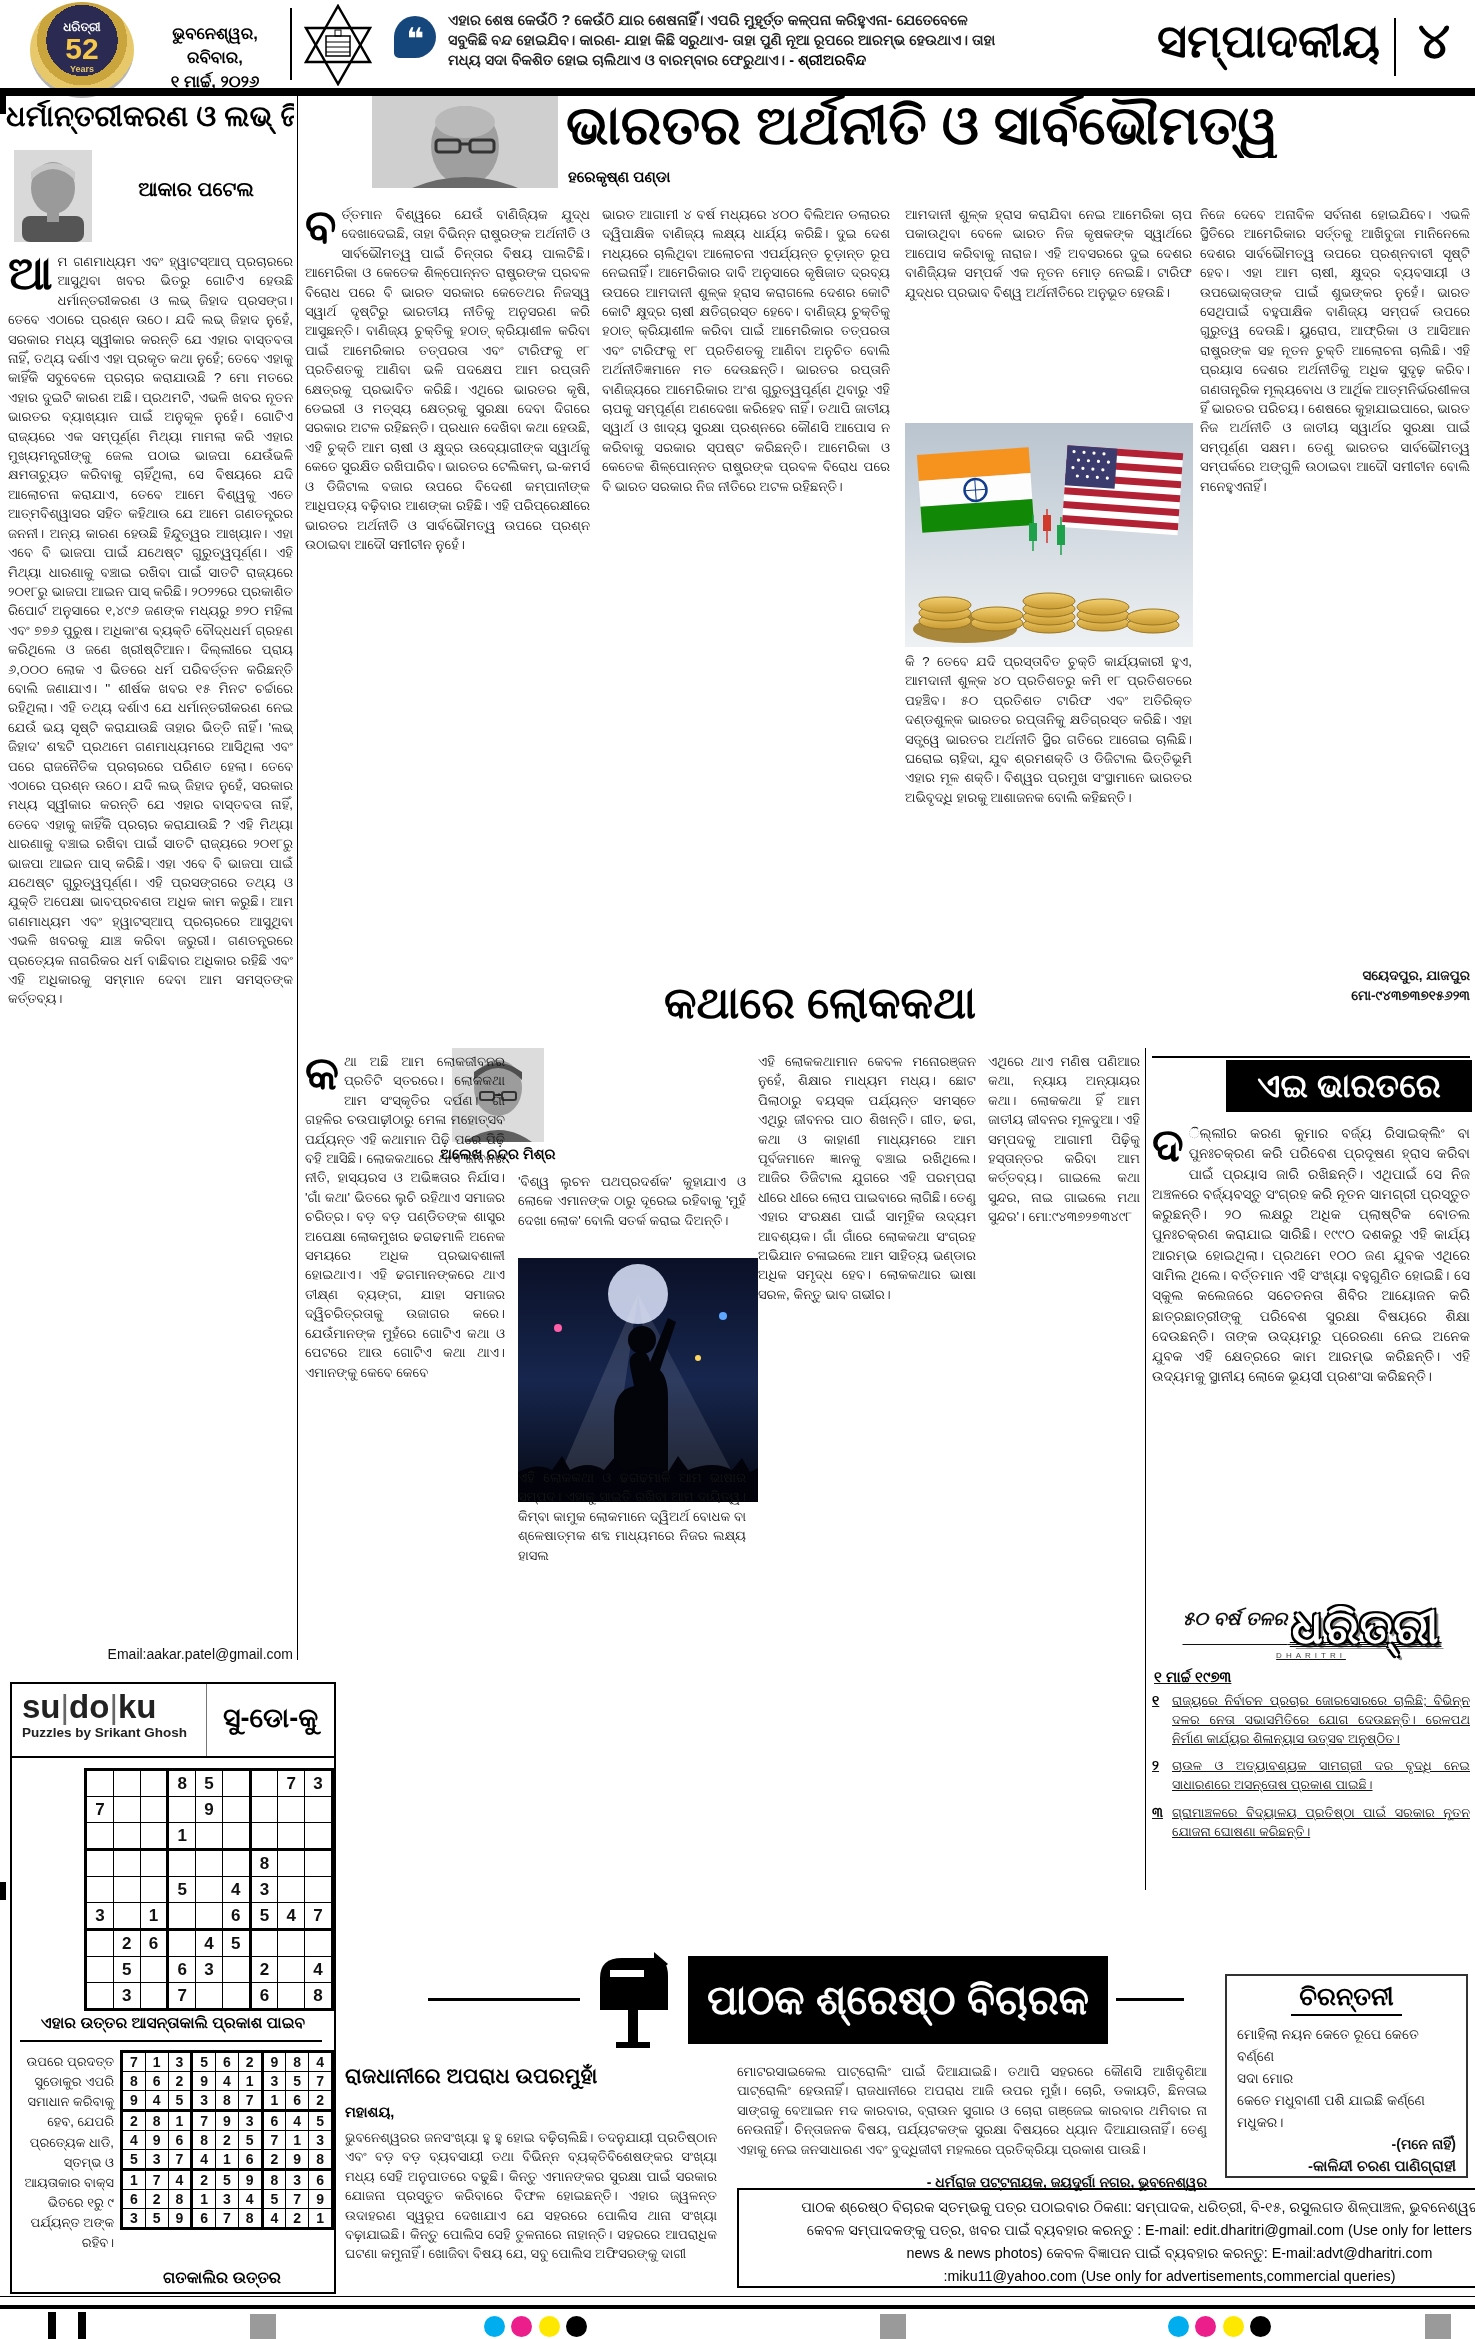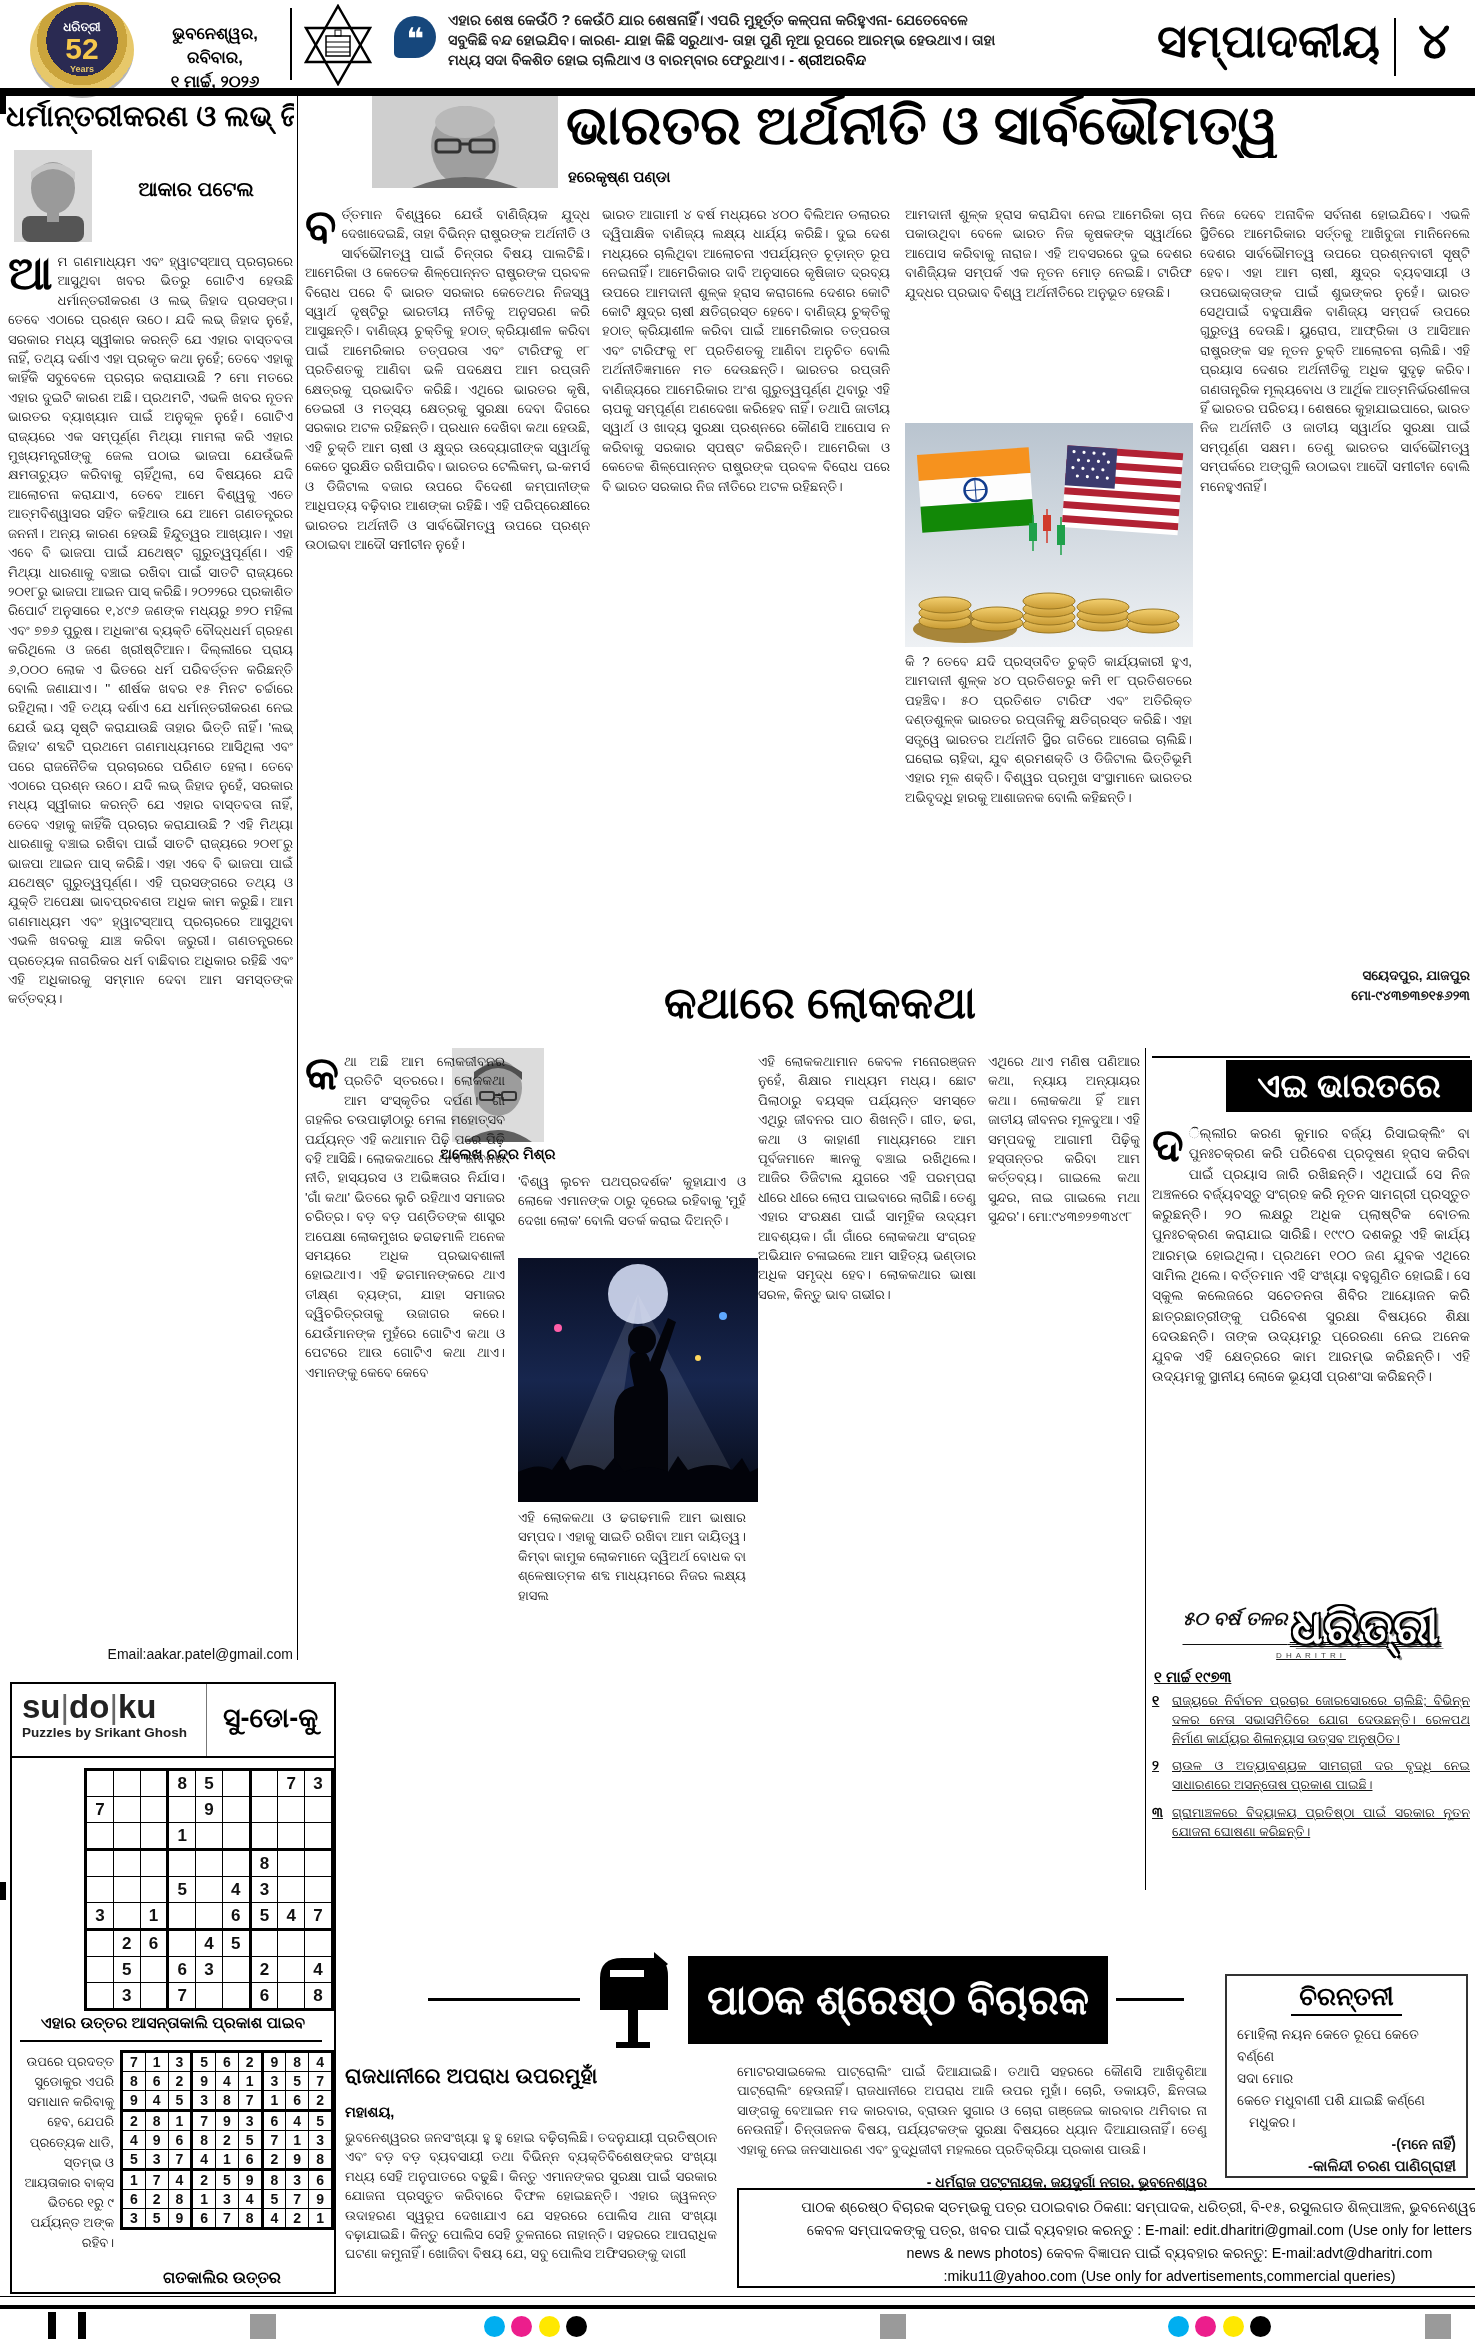--- a/index.html
+++ b/index.html
@@ -216,21 +216,21 @@
     <circle cx="40" cy="70" r="4" fill="#ff5ea8"></circle>
       <circle cx="205" cy="58" r="4" fill="#5ea8ff"></circle>
       <circle cx="180" cy="100" r="3" fill="#ffd75e"></circle>
 
     <path d="M96,244 L96,160 Q96,132 116,128 L112,108 Q110,96 120,94 Q130,92 132,104 L150,60 L158,64 L142,112 Q150,120 150,140 L150,244 Z" fill="#03040a"></path>
     <circle cx="124" cy="82" r="14" fill="#03040a"></circle>
 
     <path d="M0,244 L0,214 Q20,204 34,212 L44,198 L52,212 Q70,202 86,212 L96,200 L106,214 Q130,204 150,214 L160,198 L170,212 Q196,202 214,212 L224,200 L232,214 L240,210 L240,244 Z" fill="#02030a"></path>
   </svg>
 
-  <div class="abs col" style="left:518px;top:1508px;width:228px;height:382px;">ଏହି ଲୋକକଥା ଓ ଢଗଢମାଳି ଆମ ଭାଷାର ସମ୍ପଦ। ଏହାକୁ ସାଇତି ରଖିବା ଆମ ଦାୟିତ୍ୱ। କିମ୍ବା କାମୁକ ଲୋକମାନେ ଦ୍ୱିଅର୍ଥ ବୋଧକ ବା ଶ୍ଳେଷାତ୍ମକ ଶବ୍ଦ ମାଧ୍ୟମରେ ନିଜର ଲକ୍ଷ୍ୟ ହାସଲ</div>
+  <div class="abs col" style="left:518px;top:1468px;width:228px;height:382px;">ଏହି ଲୋକକଥା ଓ ଢଗଢମାଳି ଆମ ଭାଷାର ସମ୍ପଦ। ଏହାକୁ ସାଇତି ରଖିବା ଆମ ଦାୟିତ୍ୱ। କିମ୍ବା କାମୁକ ଲୋକମାନେ ଦ୍ୱିଅର୍ଥ ବୋଧକ ବା ଶ୍ଳେଷାତ୍ମକ ଶବ୍ଦ ମାଧ୍ୟମରେ ନିଜର ଲକ୍ଷ୍ୟ ହାସଲ</div>
   <div class="abs col" style="left:758px;top:1052px;width:218px;height:838px;">ଏହି ଲୋକକଥାମାନ କେବଳ ମନୋରଞ୍ଜନ ନୁହେଁ, ଶିକ୍ଷାର ମାଧ୍ୟମ ମଧ୍ୟ। ଛୋଟ ପିଲାଠାରୁ ବୟସ୍କ ପର୍ଯ୍ୟନ୍ତ ସମସ୍ତେ ଏଥିରୁ ଜୀବନର ପାଠ ଶିଖନ୍ତି। ଗୀତ, ଢଗ, କଥା ଓ କାହାଣୀ ମାଧ୍ୟମରେ ଆମ ପୂର୍ବଜମାନେ ଜ୍ଞାନକୁ ବଞ୍ଚାଇ ରଖିଥିଲେ। ଆଜିର ଡିଜିଟାଲ ଯୁଗରେ ଏହି ପରମ୍ପରା ଧୀରେ ଧୀରେ ଲୋପ ପାଇବାରେ ଲାଗିଛି। ତେଣୁ ଏହାର ସଂରକ୍ଷଣ ପାଇଁ ସାମୂହିକ ଉଦ୍ୟମ ଆବଶ୍ୟକ। ଗାଁ ଗାଁରେ ଲୋକକଥା ସଂଗ୍ରହ ଅଭିଯାନ ଚଳାଇଲେ ଆମ ସାହିତ୍ୟ ଭଣ୍ଡାର ଅଧିକ ସମୃଦ୍ଧ ହେବ। ଲୋକକଥାର ଭାଷା ସରଳ, କିନ୍ତୁ ଭାବ ଗଭୀର।</div>
   <div class="abs col" style="left:988px;top:1052px;width:152px;height:838px;">ଏଥିରେ ଥାଏ ମଣିଷ ପଣିଆର କଥା, ନ୍ୟାୟ ଅନ୍ୟାୟର କଥା। ଲୋକକଥା ହିଁ ଆମ ଜାତୀୟ ଜୀବନର ମୂଳଦୁଆ। ଏହି ସମ୍ପଦକୁ ଆଗାମୀ ପିଢ଼ିକୁ ହସ୍ତାନ୍ତର କରିବା ଆମ କର୍ତ୍ତବ୍ୟ। ଗାଇଲେ କଥା ସୁନ୍ଦର, ନାଇ ଗାଇଲେ ମଥା ସୁନ୍ଦର'। ମୋ:୯୪୩୭୨୭୩୪୯୮</div>
   <div class="abs rule" style="left:1145px;top:1048px;width:1px;height:842px;"></div>
 
   <div class="abs rule" style="left:1152px;top:1056px;width:318px;height:2px;"></div>
   <div class="abs" style="left:1226px;top:1060px;width:246px;height:52px;background:#000;color:#fff;text-align:center;font-size:33px;font-weight:bold;line-height:52px;overflow:hidden;">
     <span>ଏଇ ଭାରତରେ</span>
   </div>
   <div class="abs col" style="left:1152px;top:1124px;width:318px;height:468px;font-size:13.8px;">
     <span class="dropcap">ଦ</span><span>ିଲ୍ଲୀର କରଣ କୁମାର ବର୍ଜ୍ୟ ରିସାଇକ୍ଲିଂ ବା ପୁନଃଚକ୍ରଣ କରି ପରିବେଶ ପ୍ରଦୂଷଣ ହ୍ରାସ କରିବା ପାଇଁ ପ୍ରୟାସ ଜାରି ରଖିଛନ୍ତି। ଏଥିପାଇଁ ସେ ନିଜ ଅଞ୍ଚଳରେ ବର୍ଜ୍ୟବସ୍ତୁ ସଂଗ୍ରହ କରି ନୂତନ ସାମଗ୍ରୀ ପ୍ରସ୍ତୁତ କରୁଛନ୍ତି। ୨୦ ଲକ୍ଷରୁ ଅଧିକ ପ୍ଲାଷ୍ଟିକ ବୋତଲ ପୁନଃଚକ୍ରଣ କରାଯାଇ ସାରିଛି। ୧୯୯୦ ଦଶକରୁ ଏହି କାର୍ଯ୍ୟ ଆରମ୍ଭ ହୋଇଥିଲା। ପ୍ରଥମେ ୧୦୦ ଜଣ ଯୁବକ ଏଥିରେ ସାମିଲ ଥିଲେ। ବର୍ତ୍ତମାନ ଏହି ସଂଖ୍ୟା ବହୁଗୁଣିତ ହୋଇଛି। ସେ ସ୍କୁଲ କଲେଜରେ ସଚେତନତା ଶିବିର ଆୟୋଜନ କରି ଛାତ୍ରଛାତ୍ରୀଙ୍କୁ ପରିବେଶ ସୁରକ୍ଷା ବିଷୟରେ ଶିକ୍ଷା ଦେଉଛନ୍ତି। ତାଙ୍କ ଉଦ୍ୟମରୁ ପ୍ରେରଣା ନେଇ ଅନେକ ଯୁବକ ଏହି କ୍ଷେତ୍ରରେ କାମ ଆରମ୍ଭ କରିଛନ୍ତି। ଏହି ଉଦ୍ୟମକୁ ସ୍ଥାନୀୟ ଲୋକେ ଭୂୟସୀ ପ୍ରଶଂସା କରିଛନ୍ତି।</span>
@@ -510,21 +510,21 @@
     <div>:miku11@yahoo.com (Use only for advertisements,commercial queries)</div>
   </div>
 
   <div class="abs" style="left:1225px;top:1974px;width:243px;height:204px;border:2px solid #333;box-sizing:border-box;padding:6px 10px;">
     <div style="text-align:center;">
       <span style="display:inline-block;font-size:25px;font-weight:bold;border-bottom:2px solid #000;padding:0 8px 2px;color:#000;">ଚିରନ୍ତନୀ</span>
     </div>
     <div style="font-size:13.8px;margin-top:8px;line-height:1.6;">ମୋହିଲା ନୟନ କେତେ ରୂପେ କେତେ ବର୍ଣ୍ଣେ</div>
     <div style="font-size:13.8px;line-height:1.6;">ସଦା ମୋର</div>
     <div style="font-size:13.8px;line-height:1.6;">କେତେ ମଧୁବାଣୀ ପଶି ଯାଇଛି କର୍ଣ୍ଣେ</div>
-    <div style="font-size:13.8px;line-height:1.6;margin-left:12px;">ମଧୁକର।</div>
+    <div style="font-size:13.8px;line-height:1.6;">ମଧୁକର।</div>
     <div style="font-size:14px;font-weight:bold;text-align:right;margin-top:2px;">-(ମନେ ନାହିଁ)</div>
     <div style="font-size:15px;font-weight:bold;text-align:right;margin-top:4px;">-କାଳିନ୍ଦୀ ଚରଣ ପାଣିଗ୍ରାହୀ</div>
   </div>
 
   <div class="abs rule" style="left:0;top:2296px;width:1475px;height:1px;"></div>
   <div class="abs rule" style="left:0;top:2305px;width:1475px;height:4px;"></div>
   <div class="abs rule" style="left:48px;top:2312px;width:8px;height:27px;"></div>
   <div class="abs rule" style="left:78px;top:2312px;width:8px;height:27px;"></div>
   <div class="abs grule" style="left:250px;top:2314px;width:26px;height:25px;"></div>
   <div class="abs" style="left:484px;top:2316px;">

